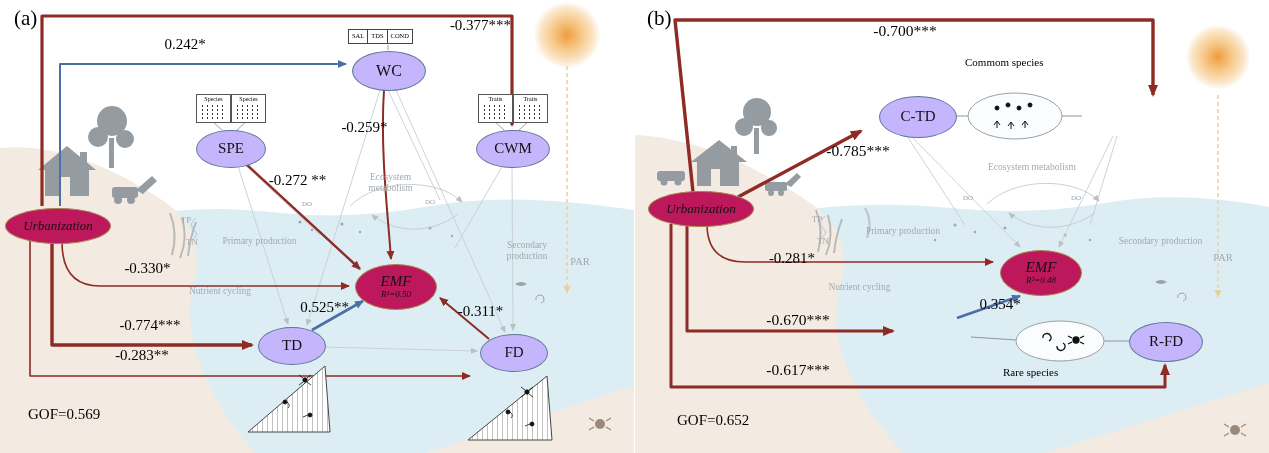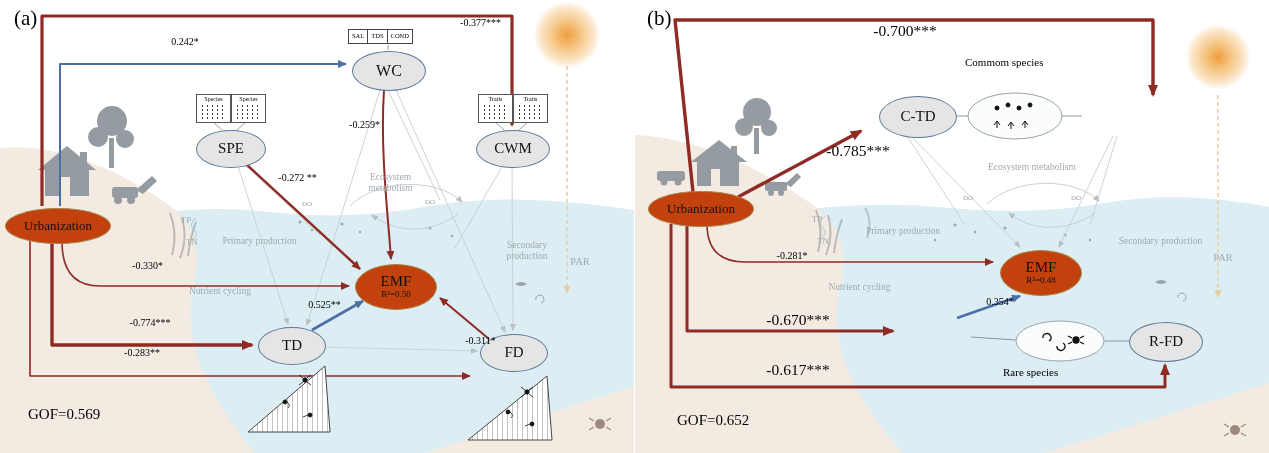--- a/index.html
+++ b/index.html
@@ -5,24 +5,24 @@
   html,body{margin:0;padding:0;background:#fff;}
   .fig{position:relative;width:1269px;height:453px;background:#ffffff;
        font-family:"Liberation Serif", serif;overflow:hidden;}
   .panel{position:absolute;top:0;width:634px;height:453px;}
   #panel-a{left:0;}
   #panel-b{left:635px;}
   svg.layer{position:absolute;left:0;top:0;}
   .node{position:absolute;border-radius:50%;display:flex;flex-direction:column;
         align-items:center;justify-content:center;text-align:center;line-height:1.05;
         color:#111;}
-  .node.blue{background:#e5e5e5;border:1.3px solid #5f7899;}
-  .node.orange{background:#c2410c;border:1.3px solid #a9854f;}
+  .node.blue{background:#c4b5fd;border:1.3px solid #5f7899;}
+  .node.orange{background:#be185d;border:1.3px solid #a9854f;font-style:italic;}
   .node .r2{font-size:9px;}
-  .coef{position:absolute;font-size:10px;color:#000;text-align:center;}
+  .coef{position:absolute;font-size:15px;color:#000;text-align:center;}
   .coefB{font-size:15.5px;}
   .panel-label{position:absolute;font-size:21px;color:#000;}
   .gof{position:absolute;font-size:15px;color:#000;}
   .scene-label{position:absolute;color:#a2aab0;font-size:9.5px;text-align:center;line-height:1.12;}
   .tiny-label{position:absolute;color:#9aa3ab;font-size:7px;}
   .sp-group-label{position:absolute;color:#000;font-size:11px;text-align:left;}
   .sun{position:absolute;border-radius:50%;
        background:radial-gradient(circle,#ef9d3c 0%,#f6c98b 32%,#fbe7cb 58%,rgba(255,255,255,0) 72%);}
   .wc-table{position:absolute;display:flex;background:#fff;border:1px solid #444;}
   .wc-table span{font-size:6.5px;line-height:1;padding:3px 3px;border-right:1px solid #444;color:#000;}
@@ -213,21 +213,21 @@
     <div class="node blue" style="left:480px;top:334px;width:66px;height:36px;font-size:15px;">
       <span>FD</span>
       </div>
 
     <div class="coef" style="left:145px;top:36px;width:80px;">0.242*</div>
     <div class="coef" style="left:428px;top:17px;width:105px;">-0.377***</div>
     <div class="coef" style="left:322px;top:119px;width:85px;">-0.259*</div>
     <div class="coef" style="left:250px;top:172px;width:95px;">-0.272 **</div>
     <div class="coef" style="left:105px;top:260px;width:85px;">-0.330*</div>
     <div class="coef" style="left:282px;top:299px;width:85px;">0.525**</div>
-    <div class="coef" style="left:438px;top:303px;width:85px;margin-top:32px;">-0.311*</div>
+    <div class="coef" style="left:438px;top:303px;width:85px;">-0.311*</div>
     <div class="coef" style="left:100px;top:317px;width:100px;">-0.774***</div>
     <div class="coef" style="left:92px;top:347px;width:100px;">-0.283**</div>
 
     <div class="scene-label" style="left:348px;top:172px;width:85px;">Ecosystem metabolism</div>
     <div class="scene-label" style="left:222px;top:236px;width:75px;">Primary production</div>
     <div class="scene-label" style="left:487px;top:240px;width:80px;">Secondary production</div>
     <div class="scene-label" style="left:185px;top:286px;width:70px;">Nutrient cycling</div>
     <div class="scene-label" style="left:176px;top:215px;width:20px;font-size:9px;">TP</div>
     <div class="scene-label" style="left:182px;top:237px;width:20px;font-size:9px;">TN</div>
     <div class="tiny-label" style="left:302px;top:200px;">DO</div>

